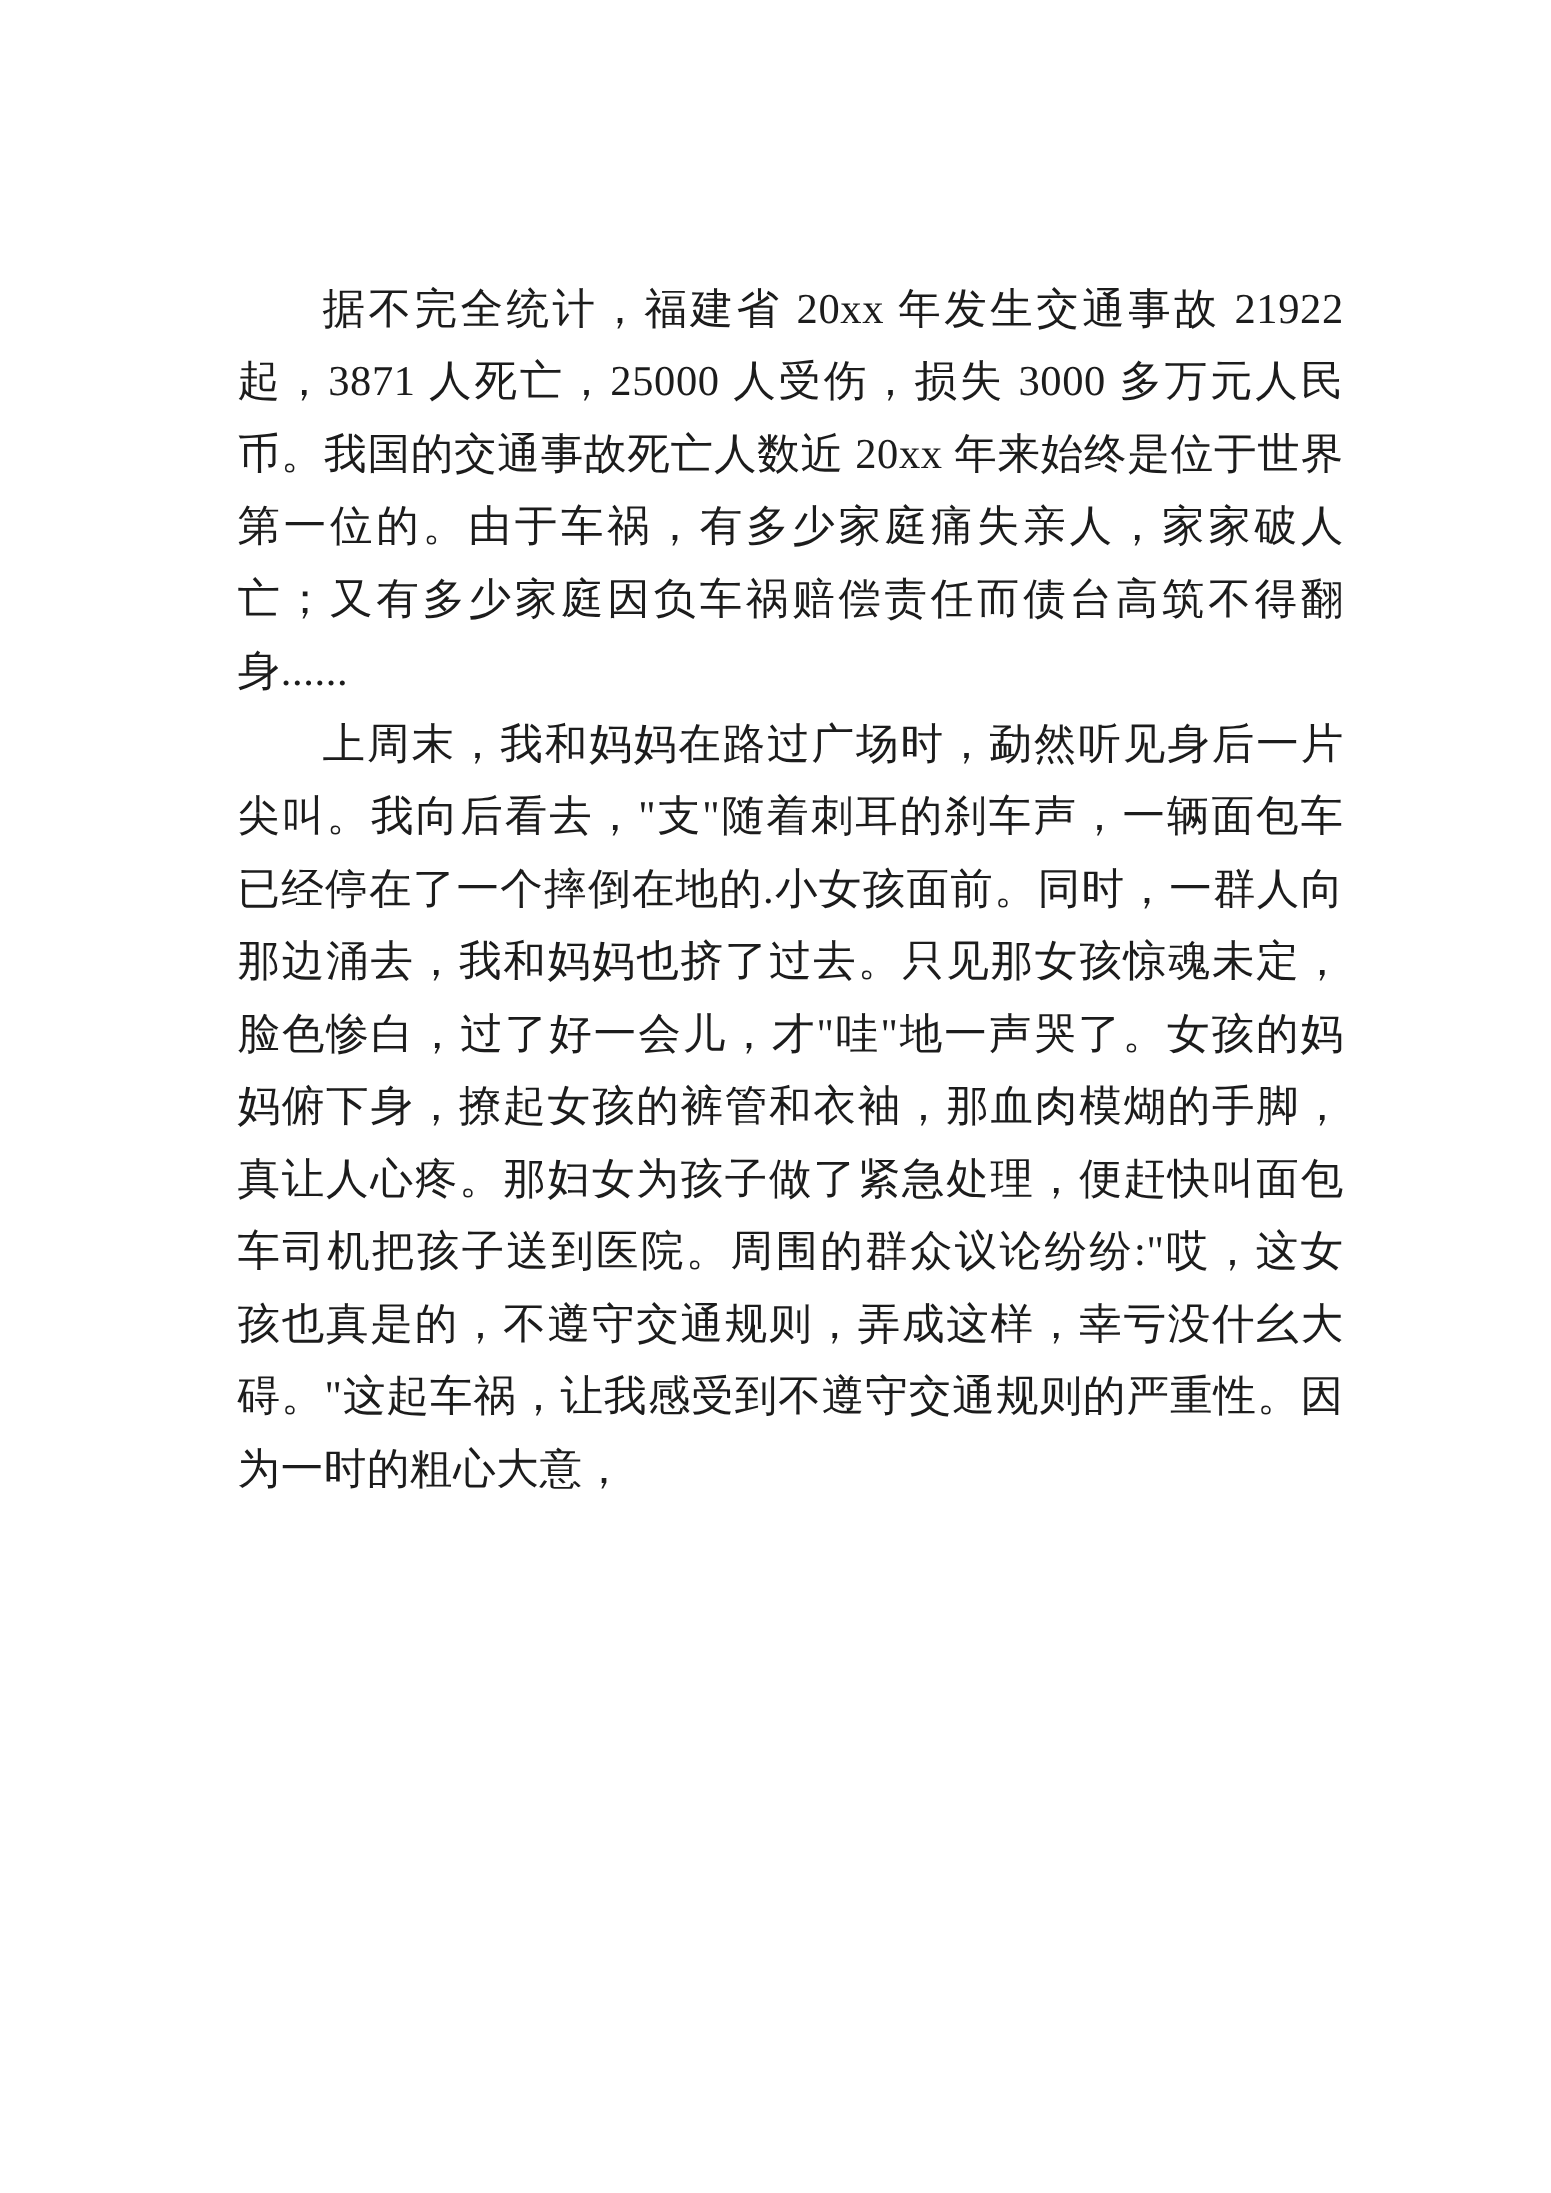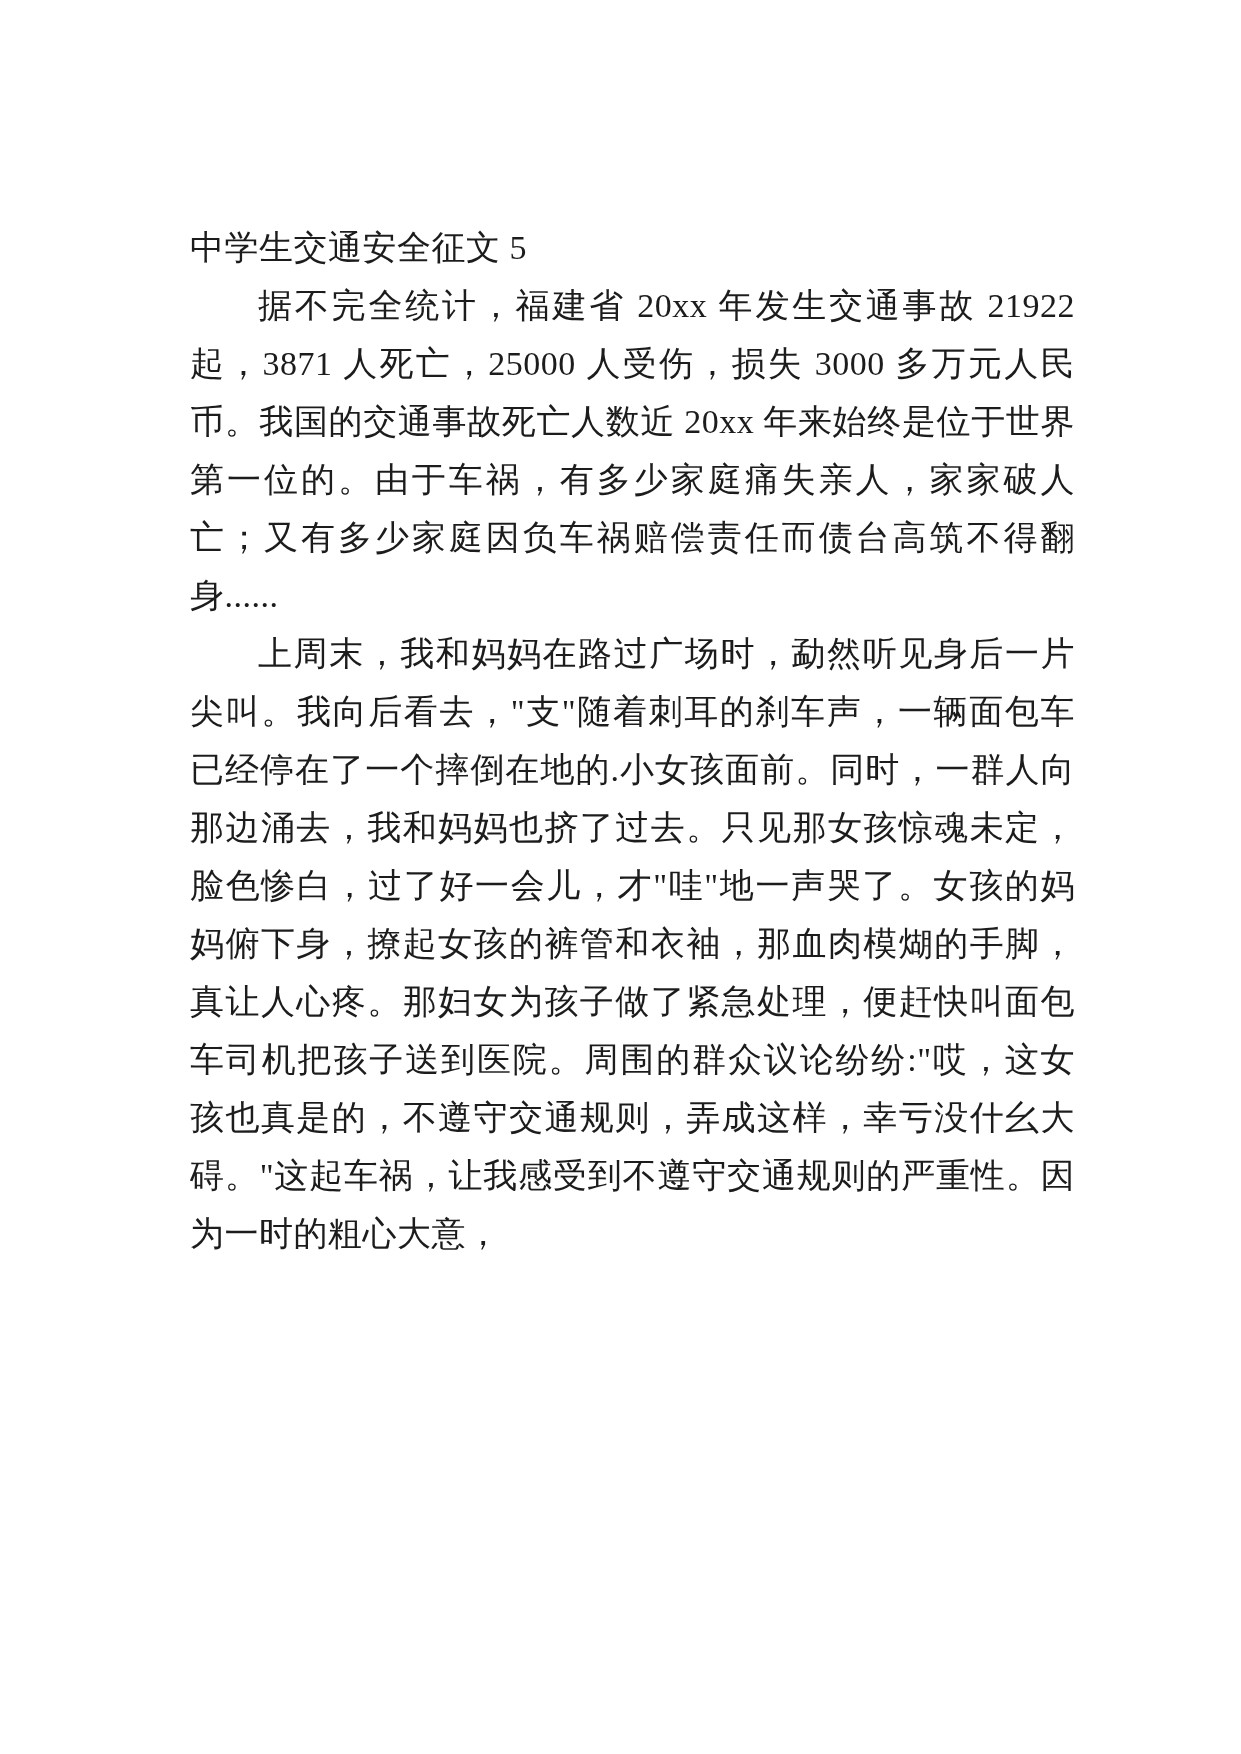--- a/index.html
+++ b/index.html
@@ -38,17 +38,16 @@
     text-align: justify;
     text-justify: inter-character;
     text-indent: 2em;
   }
 </style>
 </head>
 <body>
 
 <div class="page">
   <div class="text-block">
-    <p class="essay-title">中学生交通安全征文 5</p>
     <p class="essay-paragraph">据不完全统计，福建省 20xx 年发生交通事故 21922 起，3871 人死亡，25000 人受伤，损失 3000 多万元人民币。我国的交通事故死亡人数近 20xx 年来始终是位于世界第一位的。由于车祸，有多少家庭痛失亲人，家家破人亡；又有多少家庭因负车祸赔偿责任而债台高筑不得翻身......</p>
     <p class="essay-paragraph">上周末，我和妈妈在路过广场时，勐然听见身后一片尖叫。我向后看去，"支"随着刺耳的刹车声，一辆面包车已经停在了一个摔倒在地的.小女孩面前。同时，一群人向那边涌去，我和妈妈也挤了过去。只见那女孩惊魂未定，脸色惨白，过了好一会儿，才"哇"地一声哭了。女孩的妈妈俯下身，撩起女孩的裤管和衣袖，那血肉模煳的手脚，真让人心疼。那妇女为孩子做了紧急处理，便赶快叫面包车司机把孩子送到医院。周围的群众议论纷纷:"哎，这女孩也真是的，不遵守交通规则，弄成这样，幸亏没什幺大碍。"这起车祸，让我感受到不遵守交通规则的严重性。因为一时的粗心大意，</p>
   </div>
 </div>
 
 </body></html>

